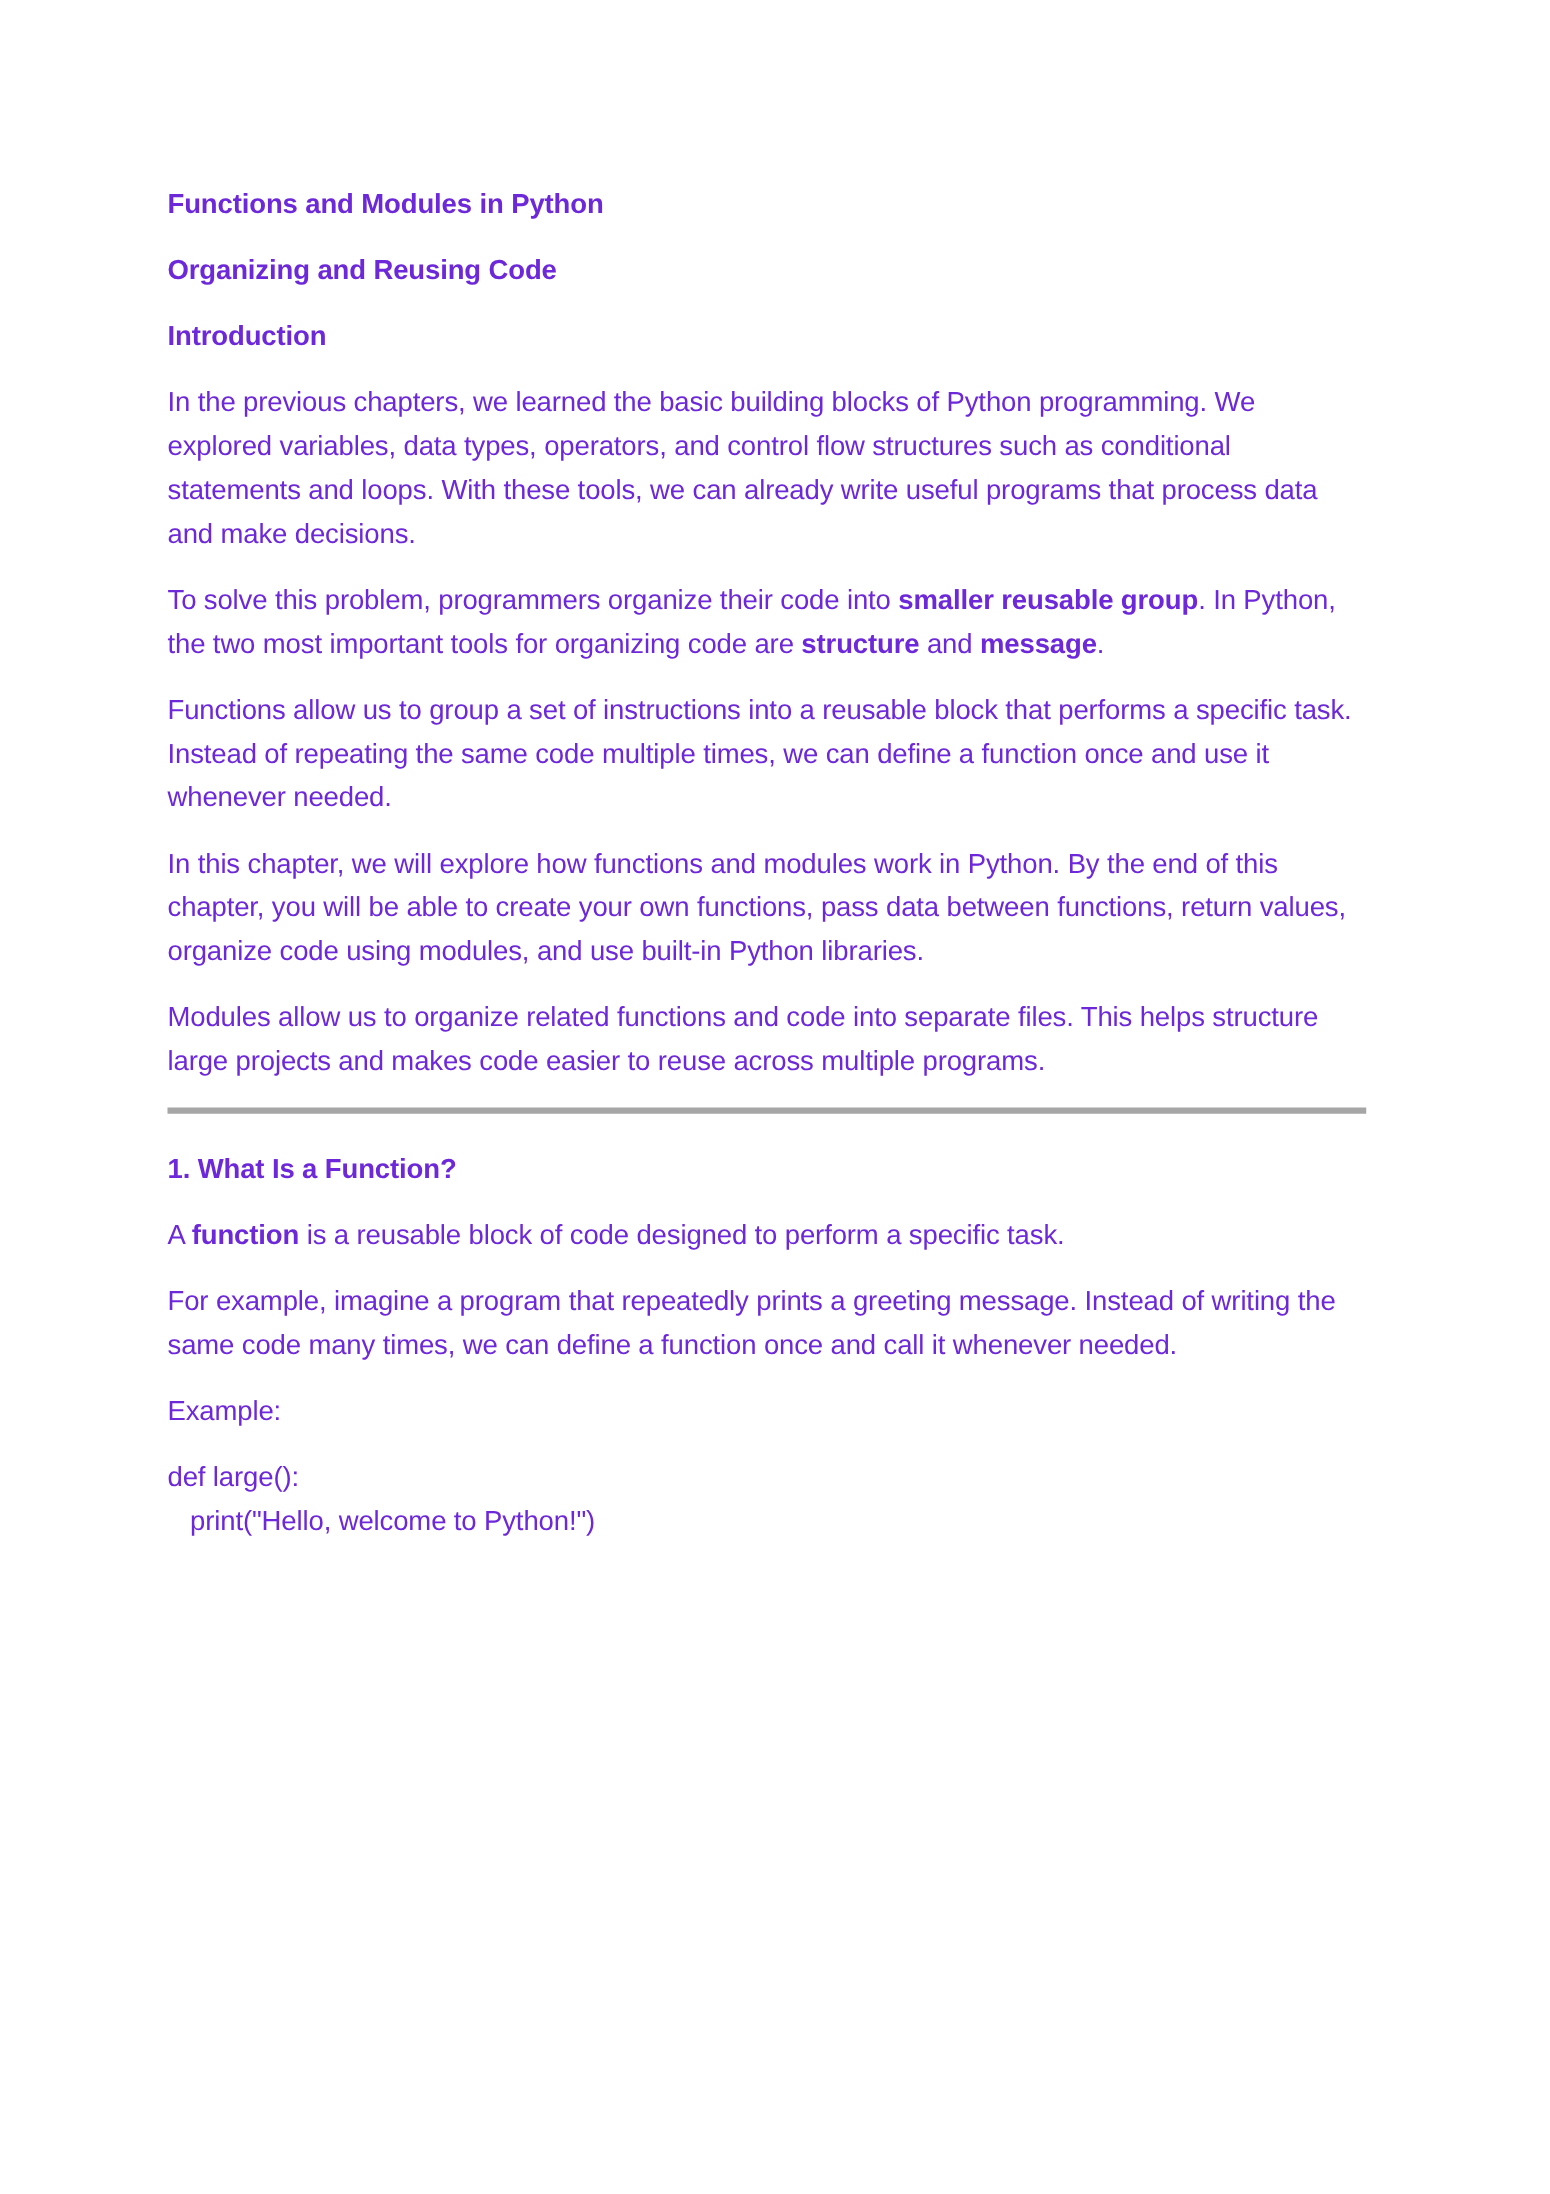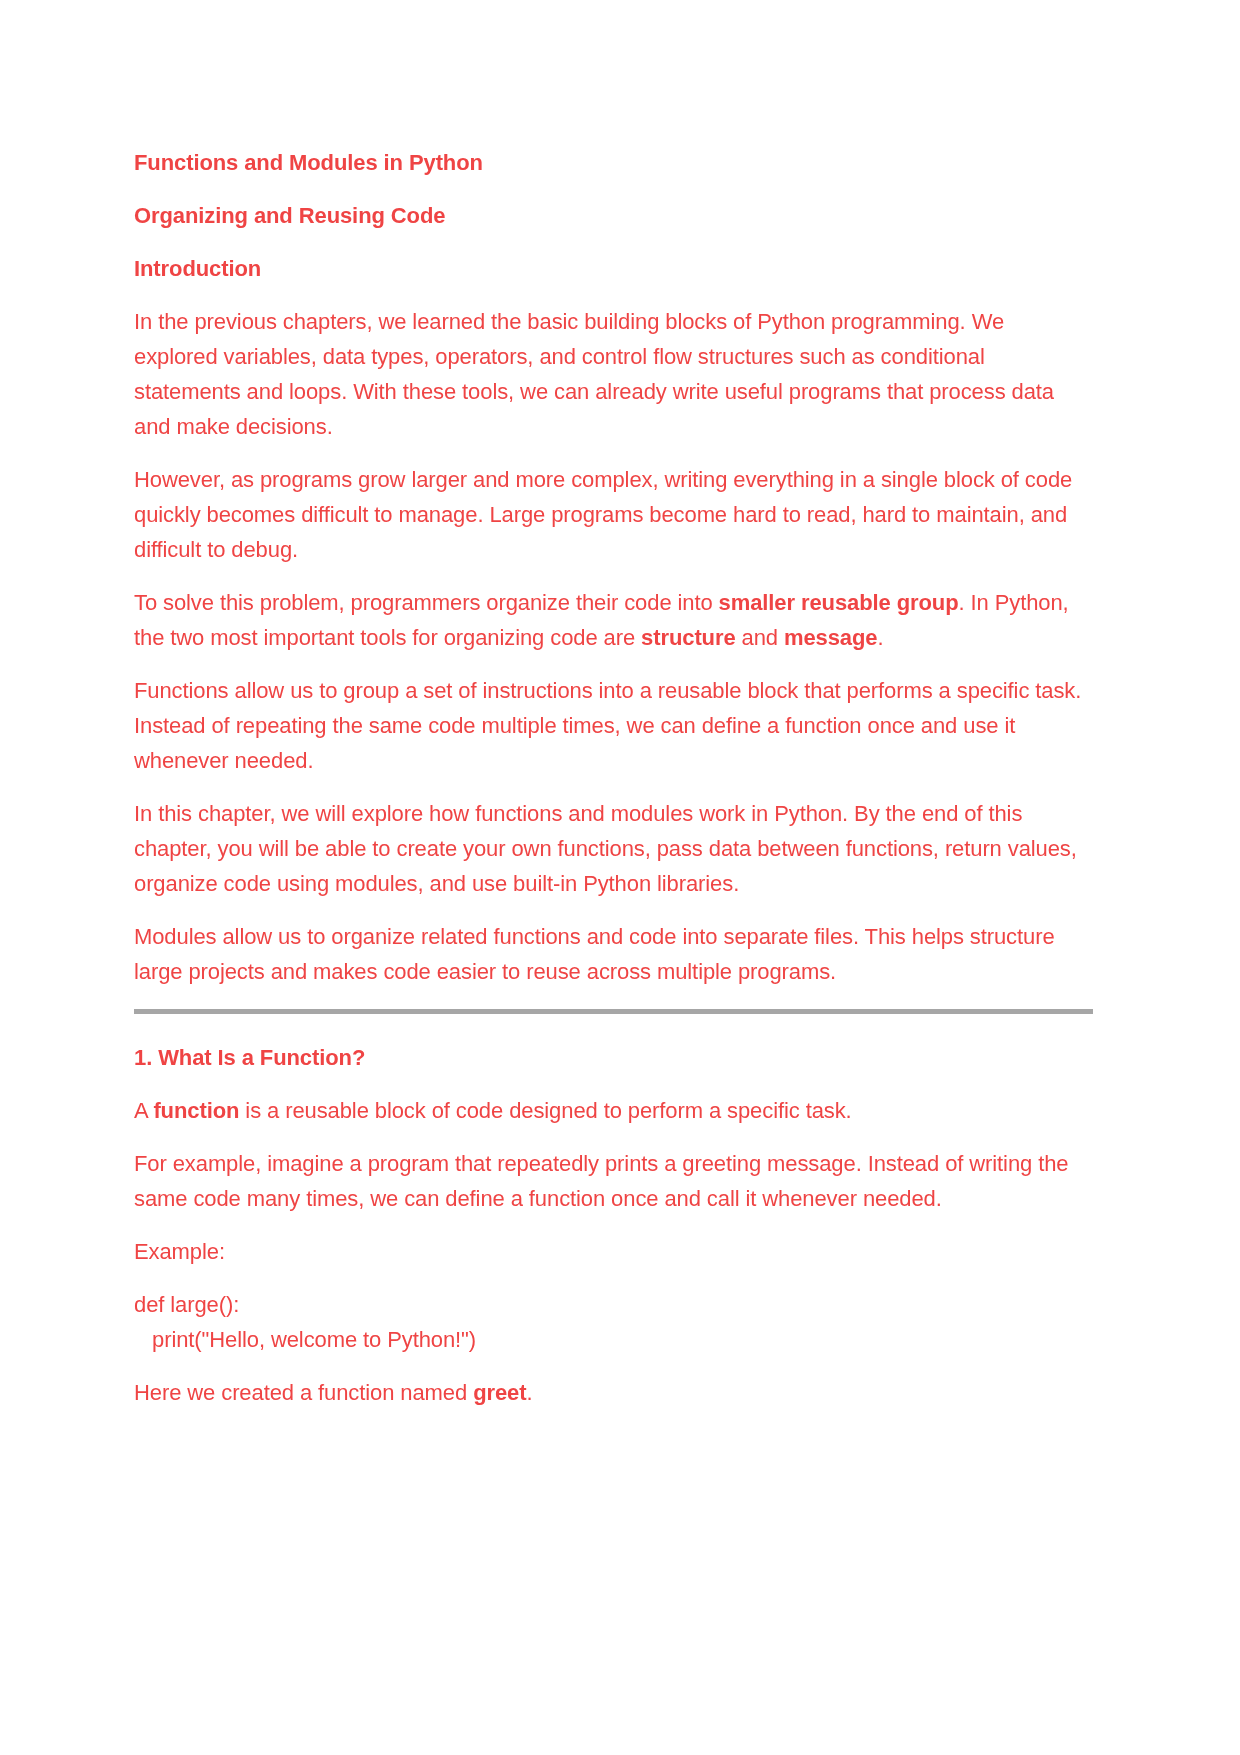--- a/index.html
+++ b/index.html
@@ -11,21 +11,21 @@
     position: relative;
     width: 1240px;
     min-height: 1755px;
     box-sizing: border-box;
     background: #ffffff;
     padding: 145px 147px 76px 134px;
     font-family: "Liberation Sans", sans-serif;
     font-size: 22px;
     line-height: 35px;
     letter-spacing: -0.1px;
-    color: #ef4444;
+    color: #6d28d9;
   }
   .doc-content p {
     margin: 0 0 18px 0;
   }
   p.heading {
     font-weight: 700;
   }
   p.para strong, p.heading strong {
     font-weight: 700;
   }
@@ -41,27 +41,25 @@
 </style>
 </head>
 <body>
 
 <div class="page">
   <div class="doc-content" id="doc-content">
       <p class="heading"><strong>Functions and Modules in Python</strong></p>
       <p class="heading"><strong>Organizing and Reusing Code</strong></p>
       <p class="heading"><strong>Introduction</strong></p>
       <p class="para"><span>In the previous chapters, we learned the basic building blocks of Python programming. We explored variables, data types, operators, and control flow structures such as conditional statements and loops. With these tools, we can already write useful programs that process data and make decisions.</span></p>
-      <p class="para"><span>However, as programs grow larger and more complex, writing everything in a single block of code quickly becomes difficult to manage. Large programs become hard to read, hard to maintain, and difficult to debug.</span></p>
       <p class="para"><span>To solve this problem, programmers organize their code into </span><strong>smaller reusable group</strong><span>. In Python, the two most important tools for organizing code are </span><strong>structure</strong><span> and </span><strong>message</strong><span>.</span></p>
       <p class="para"><span>Functions allow us to group a set of instructions into a reusable block that performs a specific task. Instead of repeating the same code multiple times, we can define a function once and use it whenever needed.</span></p>
       <p class="para"><span>In this chapter, we will explore how functions and modules work in Python. By the end of this chapter, you will be able to create your own functions, pass data between functions, return values, organize code using modules, and use built-in Python libraries.</span></p>
       <p class="para"><span>Modules allow us to organize related functions and code into separate files. This helps structure large projects and makes code easier to reuse across multiple programs.</span></p>
       <hr class="divider" style="background: rgb(166, 166, 166);">
       <p class="heading"><strong>1. What Is a Function?</strong></p>
       <p class="para"><span>A </span><strong>function</strong><span> is a reusable block of code designed to perform a specific task.</span></p>
       <p class="para"><span>For example, imagine a program that repeatedly prints a greeting message. Instead of writing the same code many times, we can define a function once and call it whenever needed.</span></p>
       <p class="para"><span>Example:</span></p>
       <p class="code"><span>def large():</span>
 <span>   print("Hello, welcome to Python!")</span></p>
-      <p class="para"><span>Here we created a function named </span><strong>greet</strong><span>.</span></p>
     </div>
 </div>
 
 </body></html>

